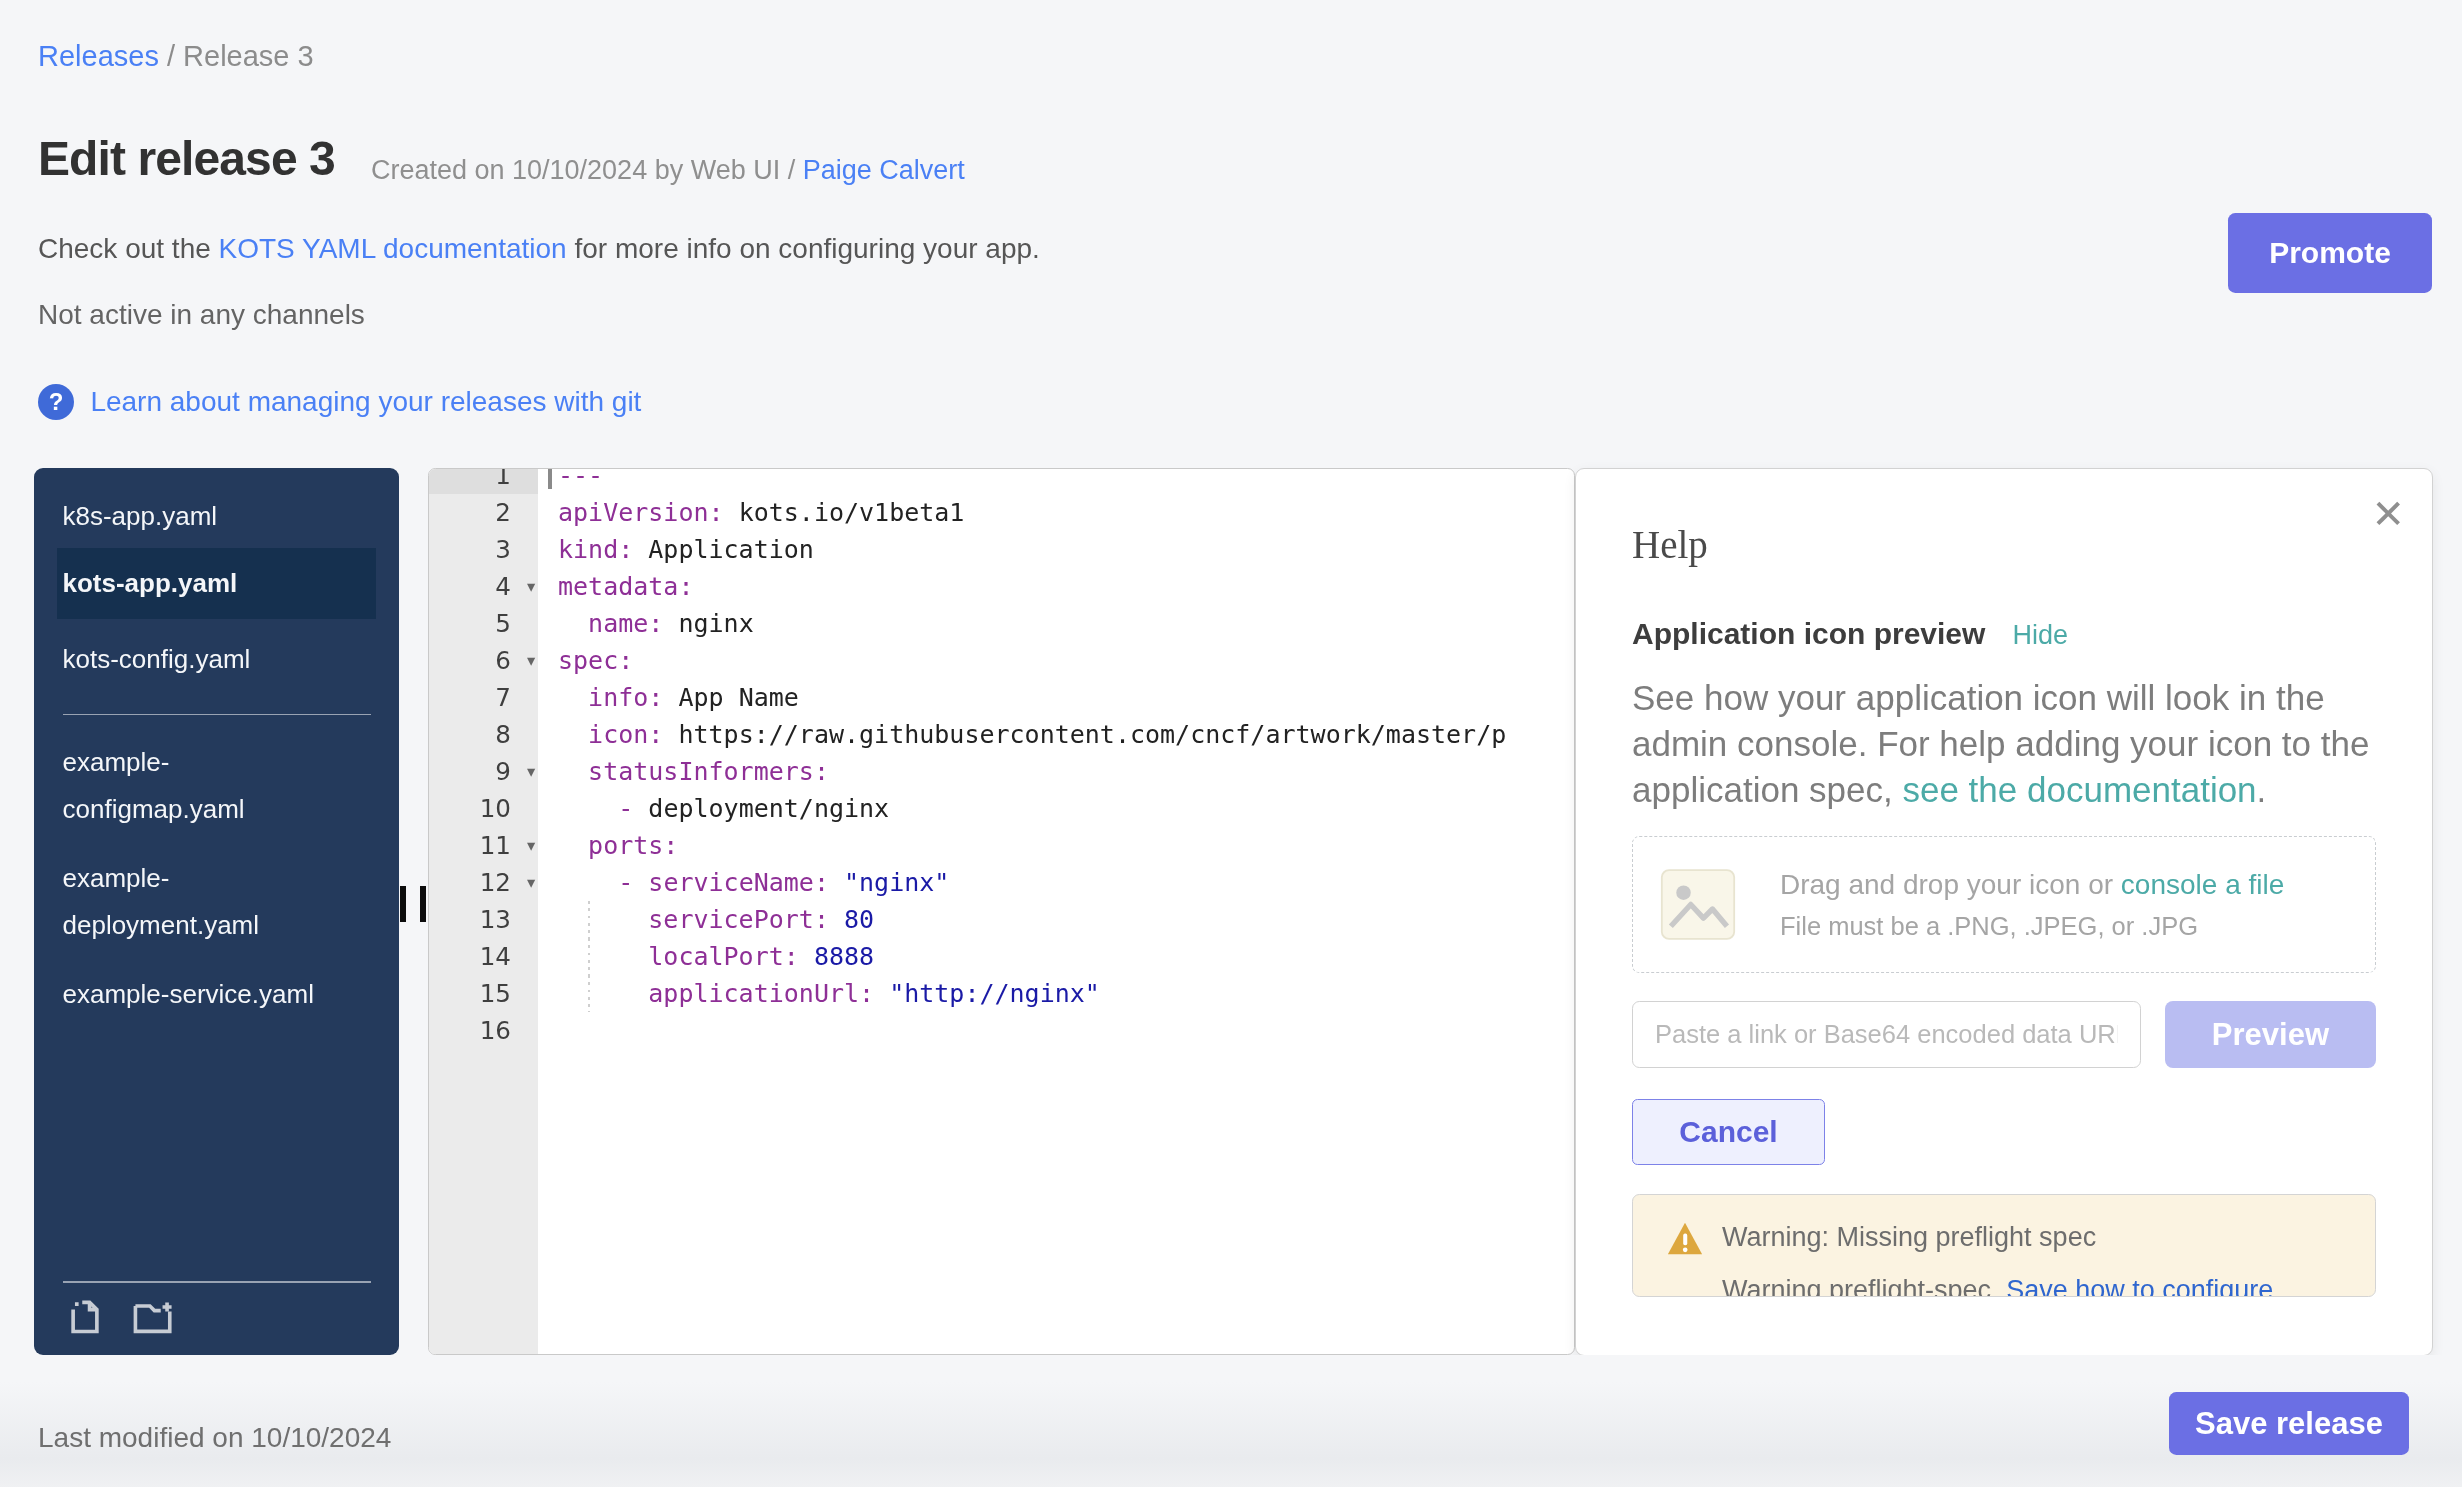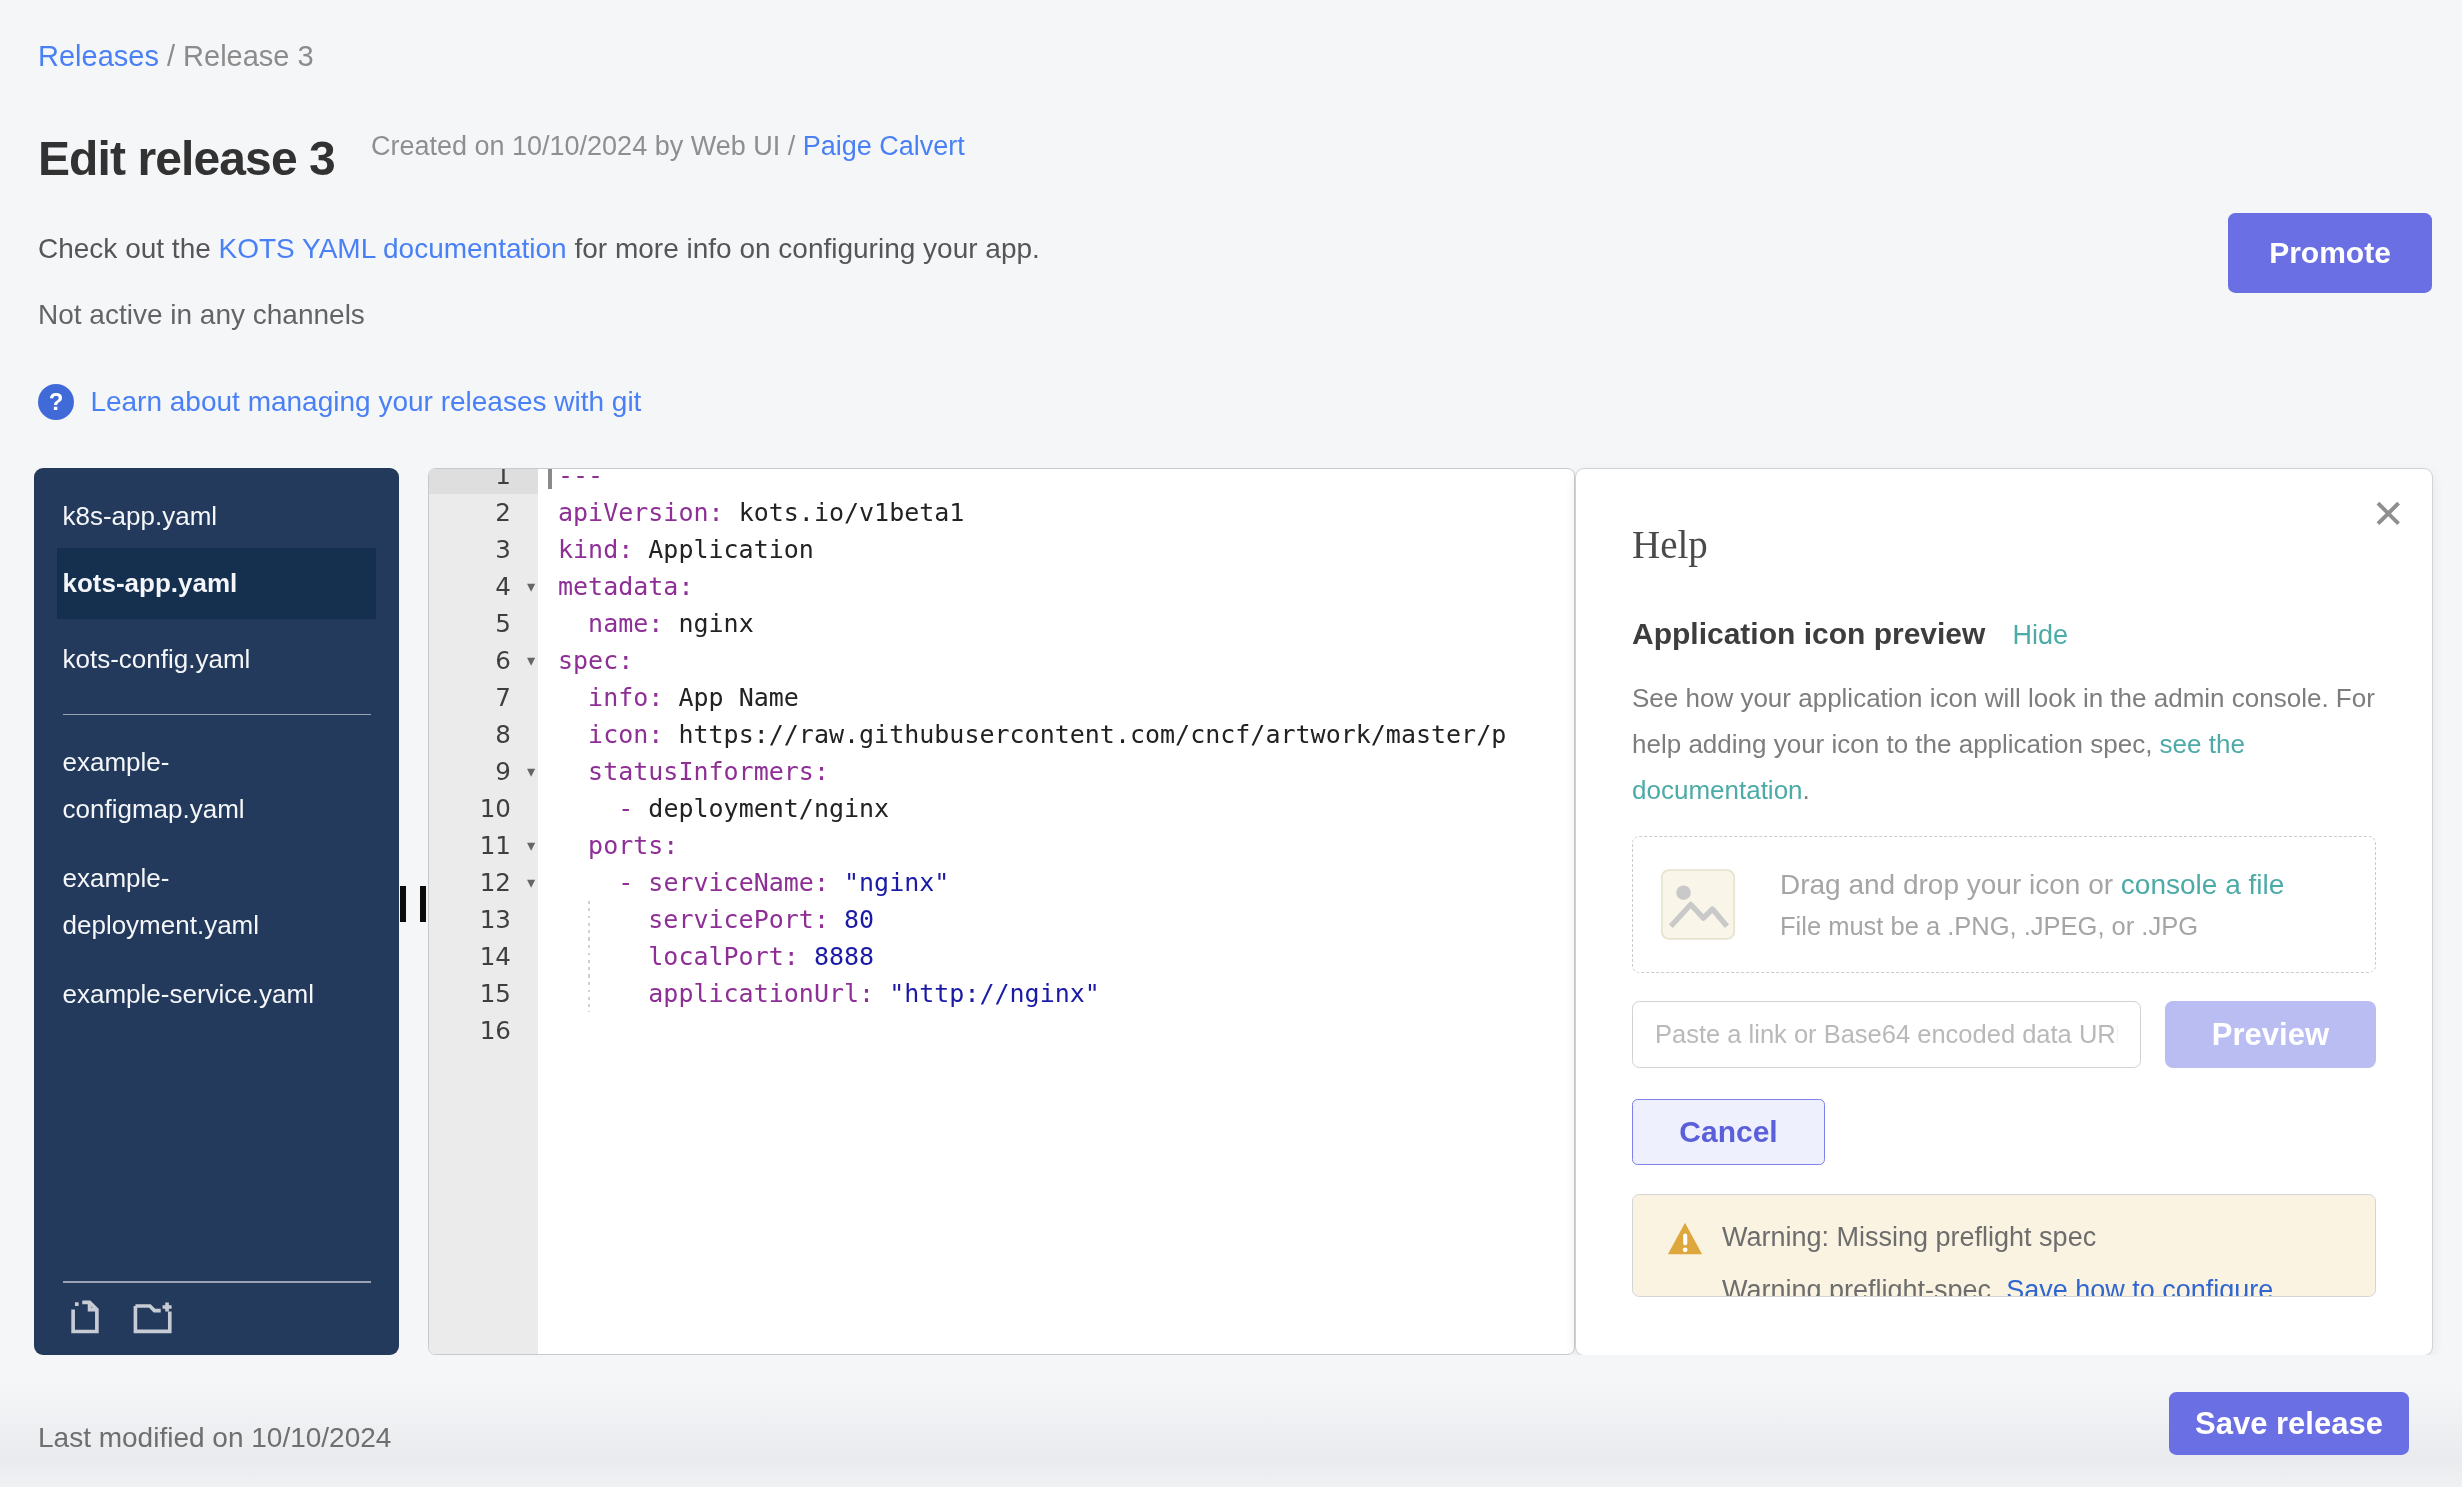--- a/index.html
+++ b/index.html
@@ -9,21 +9,21 @@
     background: #f5f6f8; overflow: hidden;
     font-family: "Liberation Sans", "DejaVu Sans", sans-serif;
     color: #333;
   }
   .abs { position: absolute; }
   a { text-decoration: none; cursor: pointer; }
 
   
   .breadcrumb { left: 38px; top: 40px; font-size: 29px; color: #8c8c8c; }
   .breadcrumb .crumb-link { color: #4a80f5; }
-  .title-row { left: 38px; top: 131px; display: flex; align-items: flex-start; }
+  .title-row { left: 38px; top: 131px; display: flex; align-items: flex-end; }
   .page-title { font-size: 48px; font-weight: bold; color: #323232; letter-spacing: -0.9px; }
   .created { margin-left: 36px; font-size: 27px; color: #8f8f8f; }
   .created a { color: #4a80f5; }
   .doc-note { left: 38px; top: 233px; font-size: 28px; color: #565656; }
   .doc-note a { color: #4a80f5; }
   .channel-status { left: 38px; top: 299px; font-size: 28px; color: #646464; }
   .git-row { left: 38px; top: 384px; display: flex; align-items: center; }
   .q-icon {
     width: 36px; height: 36px; border-radius: 50%; background: #3f6ad8;
     color: #fff; font-size: 24px; font-weight: bold; display: flex;
@@ -105,21 +105,21 @@
   .help-close {
     position: absolute; right: 27px; top: 22px; background: none; border: none;
     font-size: 40px; color: #8f8f8f; cursor: pointer; font-family: "DejaVu Sans", sans-serif;
   }
   .help-inner { position: absolute; left: 56px; right: 56px; top: 0; }
   .help-title { position: absolute; top: 53px; font-size: 39px; font-weight: normal; color: #4a4a4a; font-family: Liberation Serif, serif; }
   .help-section-row { position: absolute; top: 148px; display: flex; align-items: flex-end; }
   .help-section-title { font-size: 30px; font-weight: bold; color: #3d3d3d; }
   .teal { color: #4caaa7; }
   .hide-link { margin-left: 27px; font-size: 27px; }
-  .help-desc { position: absolute; top: 206px; font-size: 26px; line-height: 46px; color: #7d7d7d; width: 100%; }
+  .help-desc { position: absolute; top: 206px; font-size: 35px; line-height: 46px; color: #7d7d7d; width: 100%; }
   .dropzone {
     position: absolute; top: 367px; width: 100%; height: 137px;
     border: 1.8px dashed #c9cdd1; border-radius: 7.3px;
     display: flex; align-items: center; padding-left: 27px; cursor: pointer;
   }
   .drop-thumb { width: 76px; height: 73px; flex: 0 0 auto; }
   .drop-texts { margin-left: 44px; }
   .drop-line1 { font-size: 28px; color: #a5a5a5; }
   .drop-line2 { font-size: 25.5px; color: #a5a5a5; margin-top: 11px; }
   .input-row { position: absolute; top: 532px; width: 100%; display: flex; }

